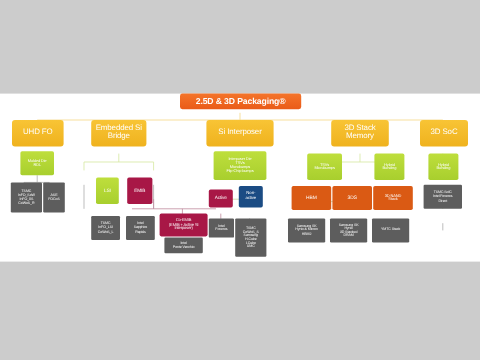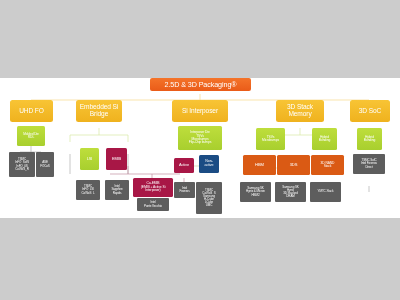--- a/index.html
+++ b/index.html
@@ -21,21 +21,21 @@
     display:flex;align-items:center;justify-content:center;
     text-align:center;
     color:#ffffff;
     line-height:1.04;
     border-radius:1.5px;
     letter-spacing:-0.1px;
     overflow:hidden;
   }
   .root{
     background:linear-gradient(180deg,#f4742a 0%,#ea5b18 100%);
-    font-size:7.2px;font-weight:normal;border-radius:2px;
+    font-size:7.2px;font-weight:bold;border-radius:2px;
   }
   .cat{
     background:linear-gradient(180deg,#f8c435 0%,#efb21e 100%);
     font-size:6.6px;
     border-radius:2.5px;
   }
   .tech{
     background:linear-gradient(180deg,#bede3c 0%,#a8cf2e 100%);
     font-size:3.3px;
     border-radius:1.5px;

